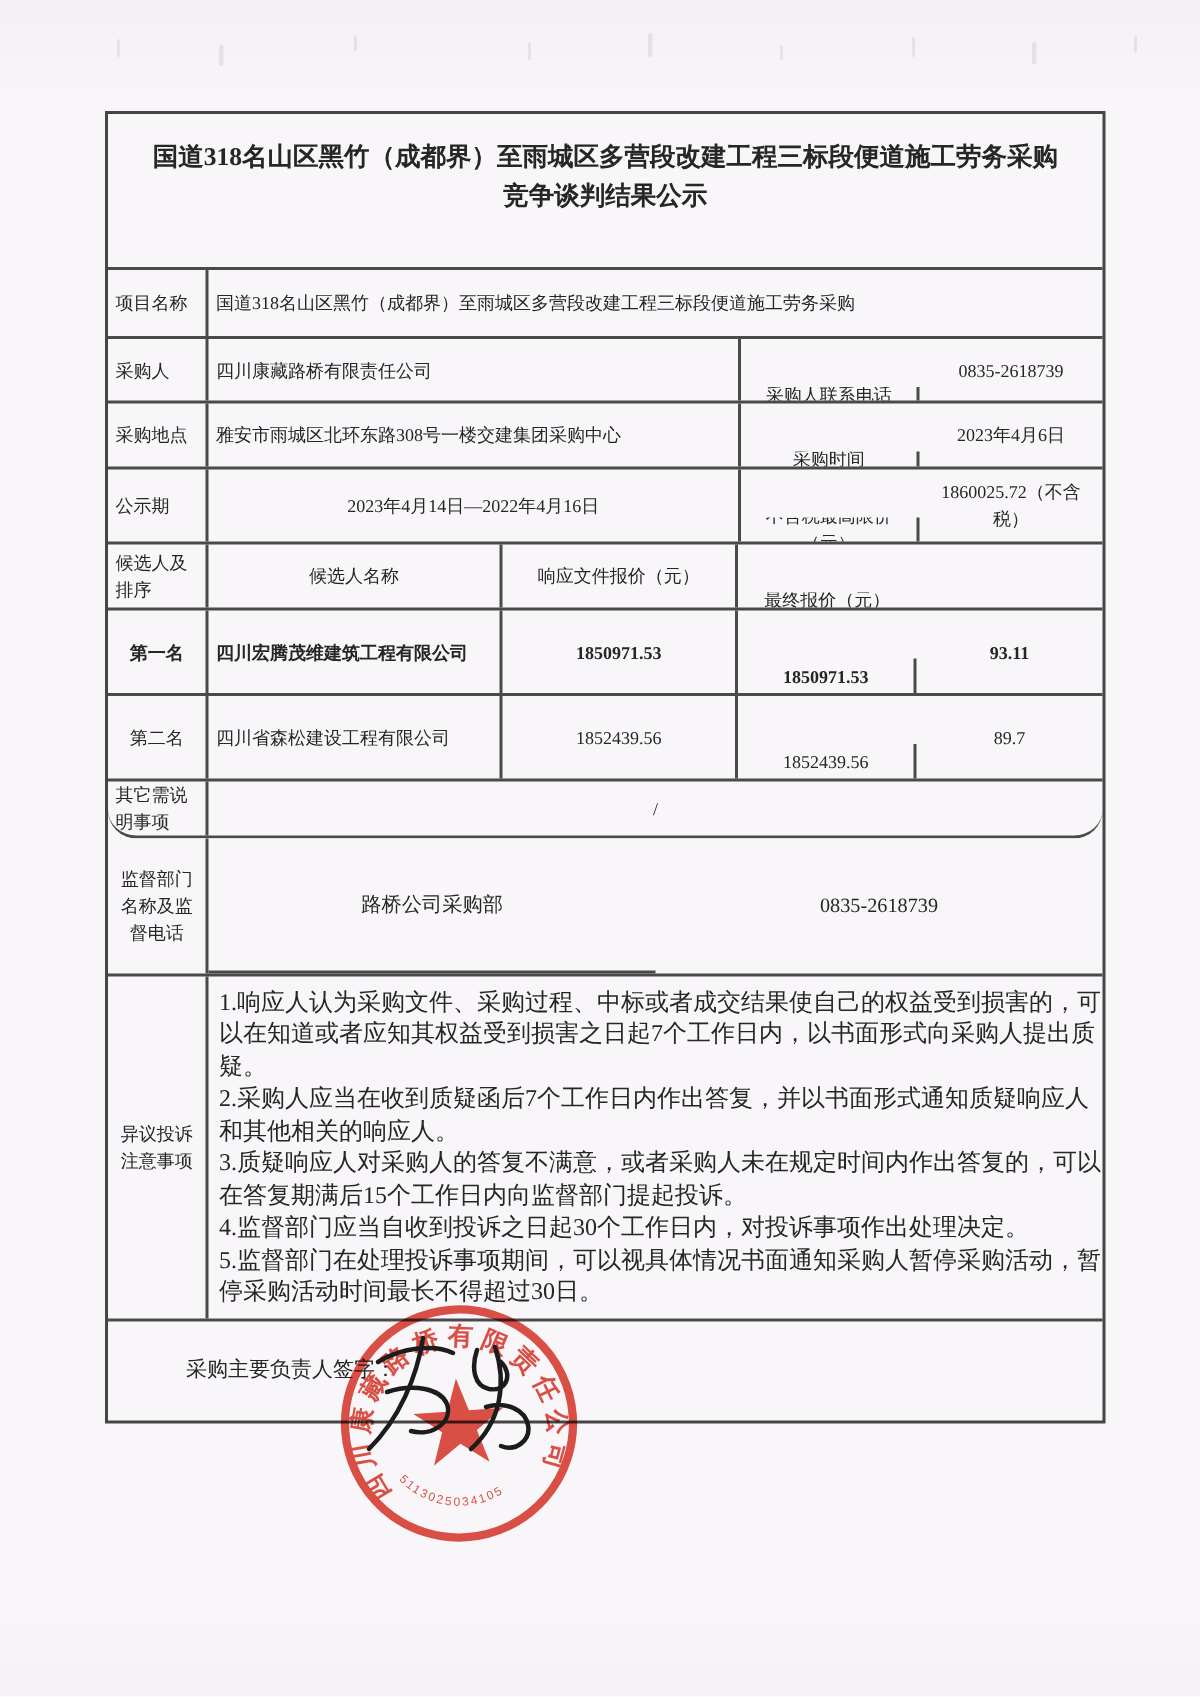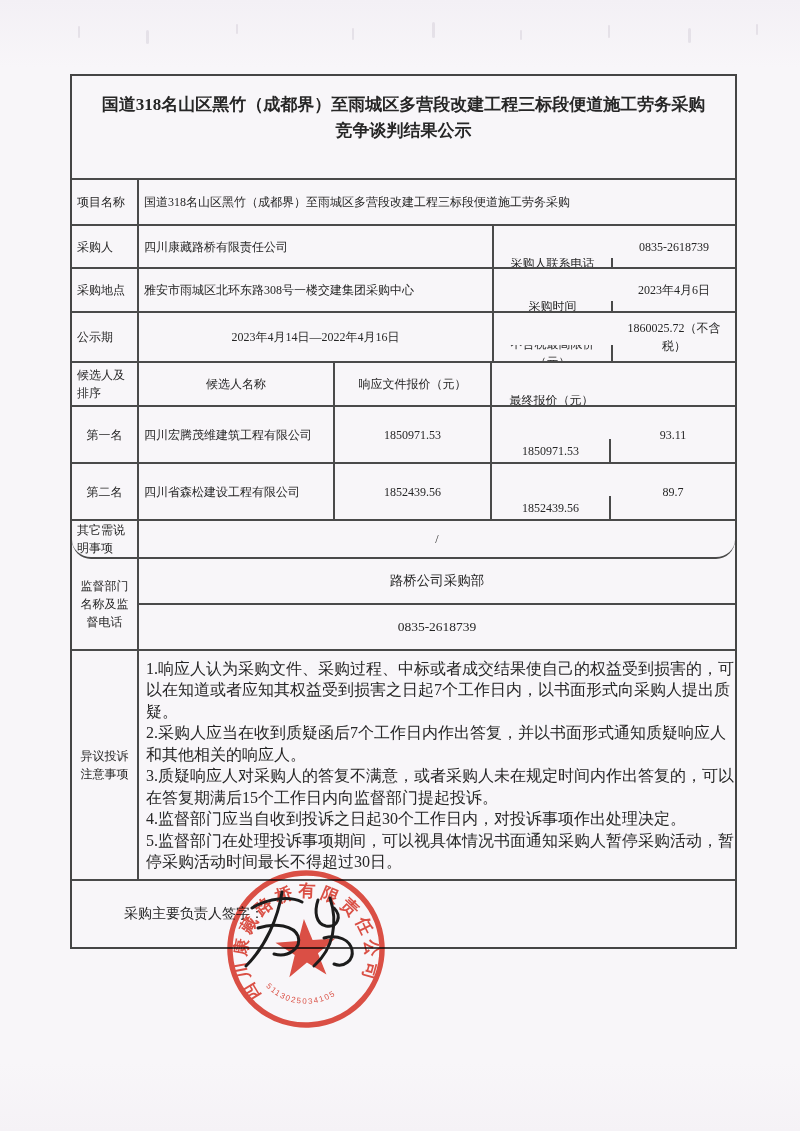--- a/index.html
+++ b/index.html
@@ -39,23 +39,23 @@
   .c-rest{flex:1;}
   .c-name{width:196px;flex:none;}
   .c-doc{width:157px;flex:none;}
   .title-row{height:104px;}
   .title-cell{
     flex:1;display:flex;flex-direction:column;align-items:center;justify-content:flex-start;
     padding:16px 18px 0 18px;
     font-weight:bold;font-size:17px;line-height:26px;text-align:center;
   }
   .h-r1{height:46px;} .h-r2{height:43px;} .h-r3{height:44px;} .h-r4{height:50px;}
-  .h-r5{height:44px;} .h-r6{height:57px;} .h-r7{height:57px;} .h-r8{height:38px;border-radius:20px;}
+  .h-r5{height:44px;} .h-r6{height:57px;font-weight:bold;} .h-r7{height:57px;} .h-r8{height:38px;border-radius:20px;}
   .h-r9{height:92px;} .h-r10{height:230px;} .h-r11{height:66px;}
-  .sup-col{flex:1;display:flex;flex-direction:column;border-radius:12px;}
+  .sup-col{flex:1;display:flex;flex-direction:row;border-radius:12px;}
   .sup-col .sub{flex:1;display:flex;align-items:center;justify-content:center;font-size:13.5px;}
   .sup-col .sub.first{border-bottom:2px solid #4a4a4a;}
   .objection-text{
     flex:1;display:flex;flex-direction:column;justify-content:center;
     font-size:16px;line-height:21.5px;text-align:left;
     padding:6px 0 6px 7px;box-sizing:border-box;border-right:none;
   }
   .sign-row .cell{justify-content:flex-start;font-size:14px;padding-left:16px;margin-left:36px;}
   .stamp-wrap{
     position:absolute;left:224px;top:867px;width:164px;height:164px;

